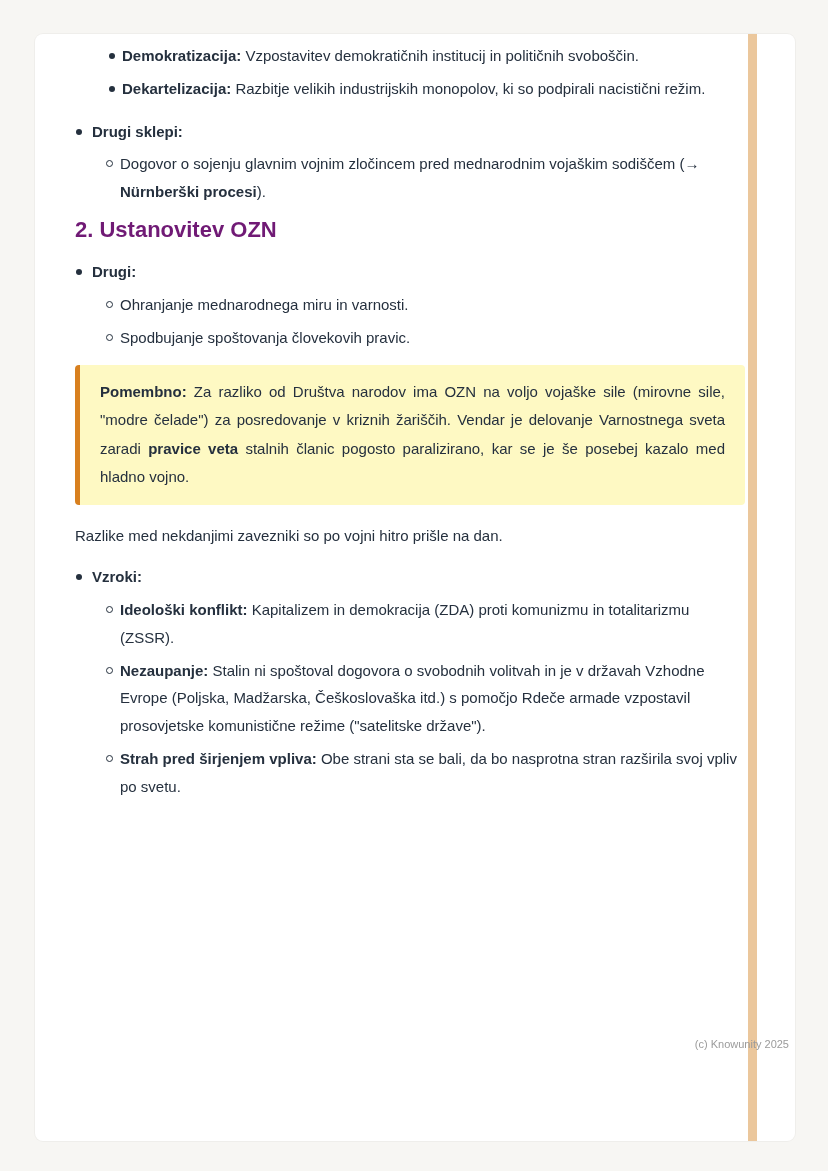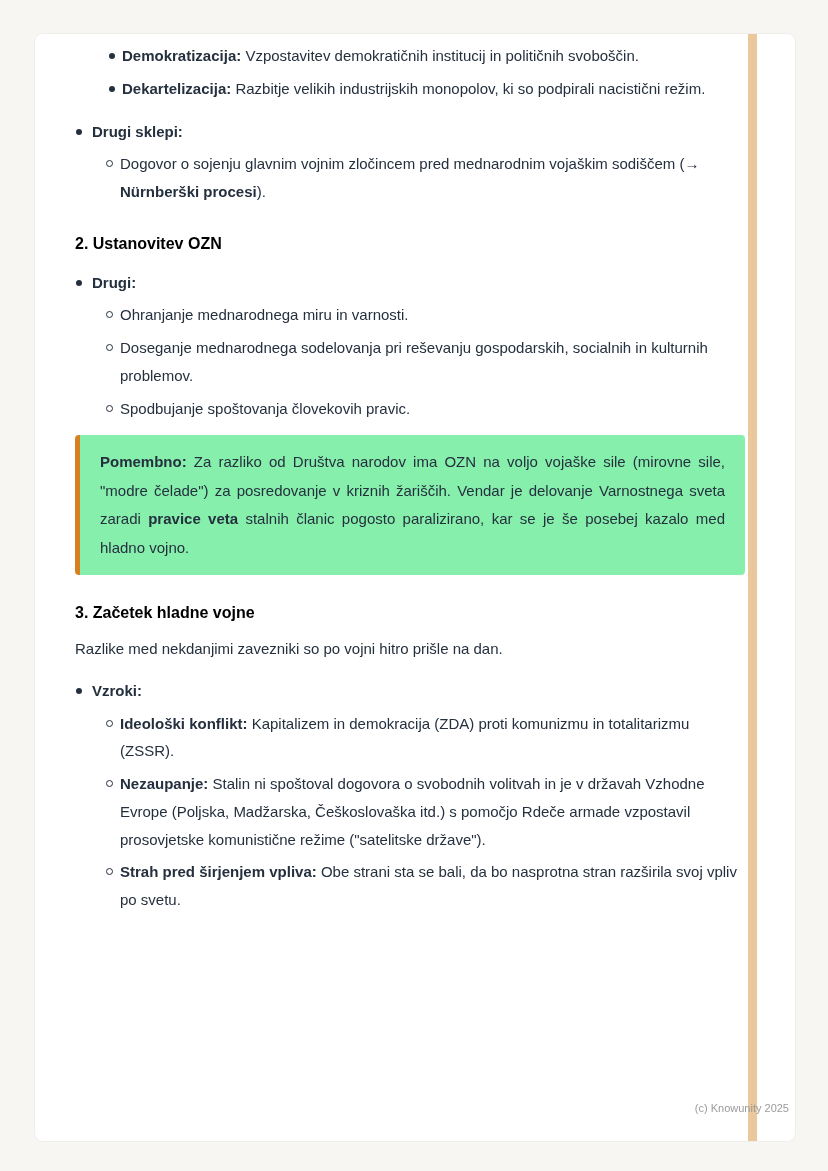--- a/index.html
+++ b/index.html
@@ -17,21 +17,21 @@
     width:760px; min-height:1107px;
     background:#ffffff;
     border-radius:8px;
     box-shadow:0 0 0 1px rgba(0,0,0,0.03);
   }
   .stripe {
     position:absolute; top:0; bottom:0; right:38px;
     width:9px; background:#ebc79c; z-index:1;
   }
   .watermark {
-    position:absolute; top:1068px; right:6px;
+    position:absolute; top:1004px; right:6px;
     font-size:11px; color:#9b9b9b; z-index:3; white-space:nowrap;
   }
   .content {
     position:relative; z-index:2;
     padding:8px 50px 18px 40px;
     line-height:1.85;
   }
   strong { font-weight:700; }
   ul.list { list-style:none; }
   li { position:relative; margin-bottom:5px; }
@@ -48,27 +48,27 @@
   
   ul.nested { margin-left:14px; margin-top:5px; }
   li.circle { padding-left:14px; margin-bottom:5px; }
   li.circle::before {
     content:""; position:absolute; left:0; top:10px;
     width:5px; height:5px; border-radius:50%;
     border:1.5px solid #25303e; background:transparent;
   }
   ul.top { margin-bottom:0;margin-top:14px; }
   h2.h {
-    color:#000000; font-size:16px; line-height:1.3;
-    margin:28px 0 11px; font-weight:700;
+    color:#701a75; font-size:22px; line-height:1.3;
+    margin:10px 0 11px; font-weight:700;
   }
   p.para { margin-bottom:11px; }
   .callout {
     margin:13px 0 17px;
-    background:#86efac;
+    background:#fef9c3;
     border-left:5px solid #d8801f;
     border-radius:4px;
     padding:13px 20px;
   }
   .callout-text { text-align:justify; line-height:1.9; }
 </style>
 </head>
 <body>
 
 <div class="page">
@@ -92,31 +92,29 @@
     </ul>
 
     <h2 class="h">2. Ustanovitev OZN</h2>
 
 
     <ul class="list top">
       <li class="disc">
         <strong>Drugi:</strong>
         <ul class="list nested">
           <li class="circle"><span>Ohranjanje mednarodnega miru in varnosti.</span></li>
-          <li class="circle"><span>Doseganje mednarodnega sodelovanja pri reševanju gospodarskih, socialnih in kulturnih problemov.</span></li>
           <li class="circle"><span>Spodbujanje spoštovanja človekovih pravic.</span></li>
         </ul>
       </li>
     </ul>
 
     <div class="callout">
       <p class="callout-text"><strong>Pomembno:</strong><span> Za razliko od Društva narodov ima OZN na voljo vojaške sile (mirovne sile, "modre čelade") za posredovanje v kriznih žariščih. Vendar je delovanje Varnostnega sveta zaradi </span><strong>pravice veta</strong><span> stalnih članic pogosto paralizirano, kar se je še posebej kazalo med hladno vojno.</span></p>
     </div>
 
-    <h2 class="h">3. Začetek hladne vojne</h2>
 
     <p class="para">Razlike med nekdanjimi zavezniki so po vojni hitro prišle na dan.</p>
 
     <ul class="list top">
       <li class="disc">
         <strong>Vzroki:</strong>
         <ul class="list nested">
           <li class="circle"><strong>Ideološki konflikt:</strong><span> Kapitalizem in demokracija (ZDA) proti komunizmu in totalitarizmu (ZSSR).</span></li>
           <li class="circle"><strong>Nezaupanje:</strong><span> Stalin ni spoštoval dogovora o svobodnih volitvah in je v državah Vzhodne Evrope (Poljska, Madžarska, Češkoslovaška itd.) s pomočjo Rdeče armade vzpostavil prosovjetske komunistične režime ("satelitske države").</span></li>
           <li class="circle"><strong>Strah pred širjenjem vpliva:</strong><span> Obe strani sta se bali, da bo nasprotna stran razširila svoj vpliv po svetu.</span></li>

